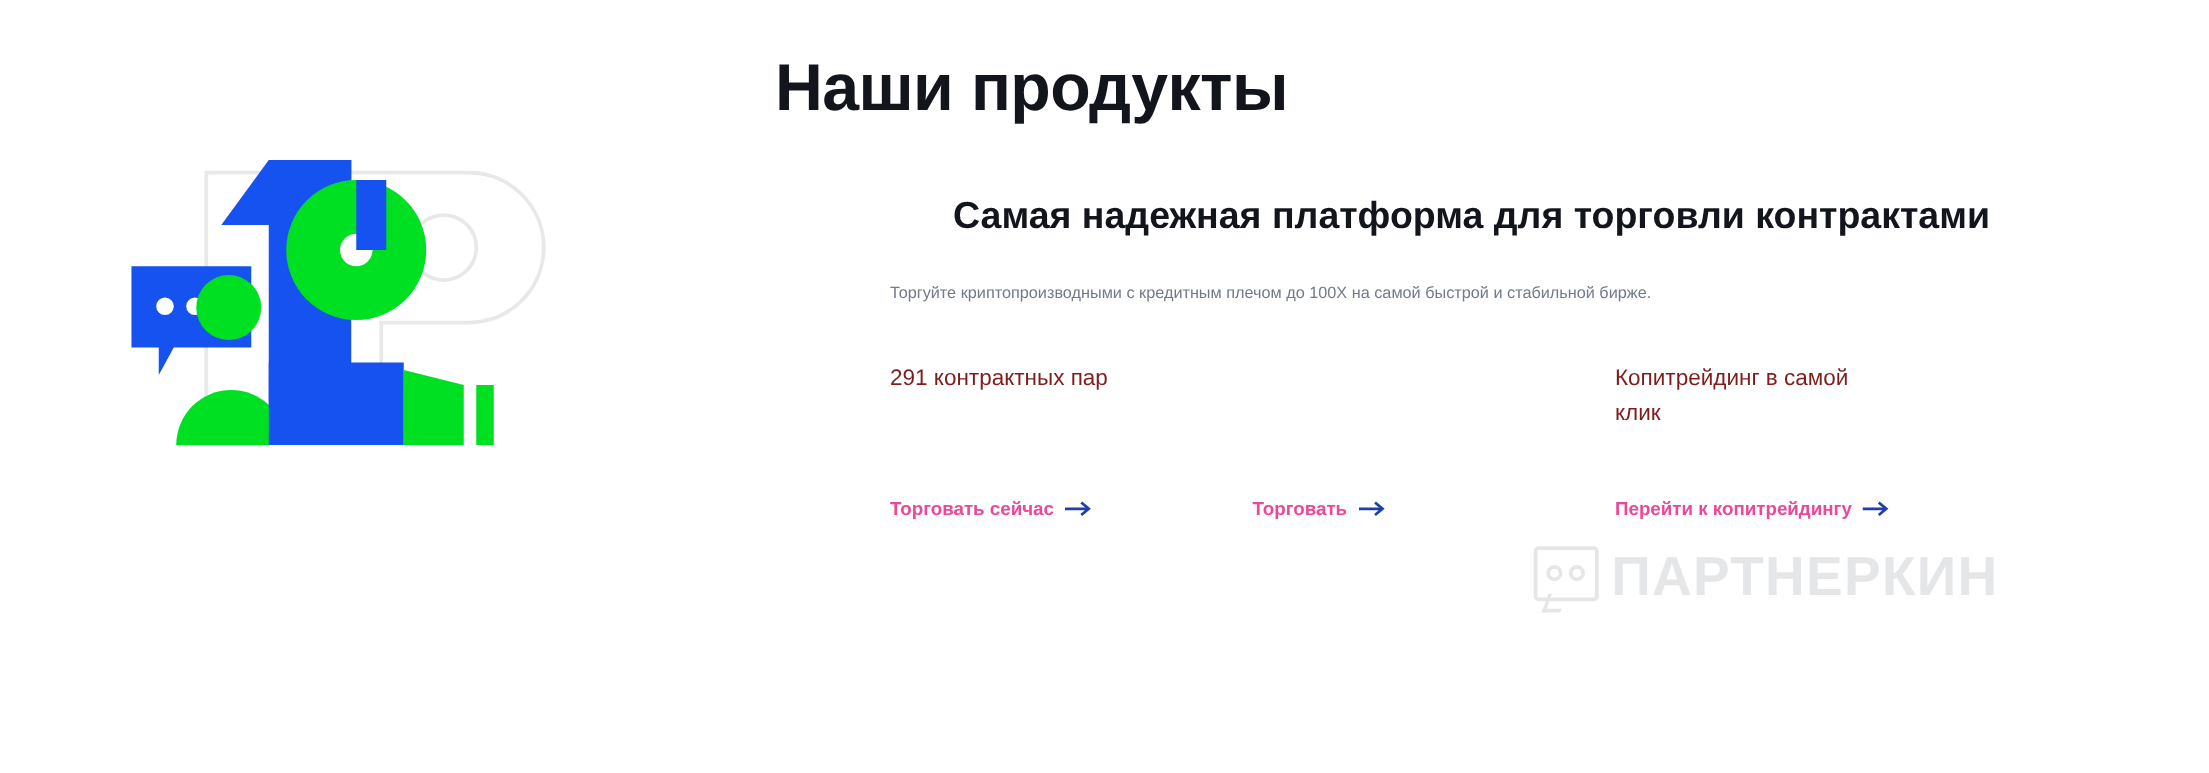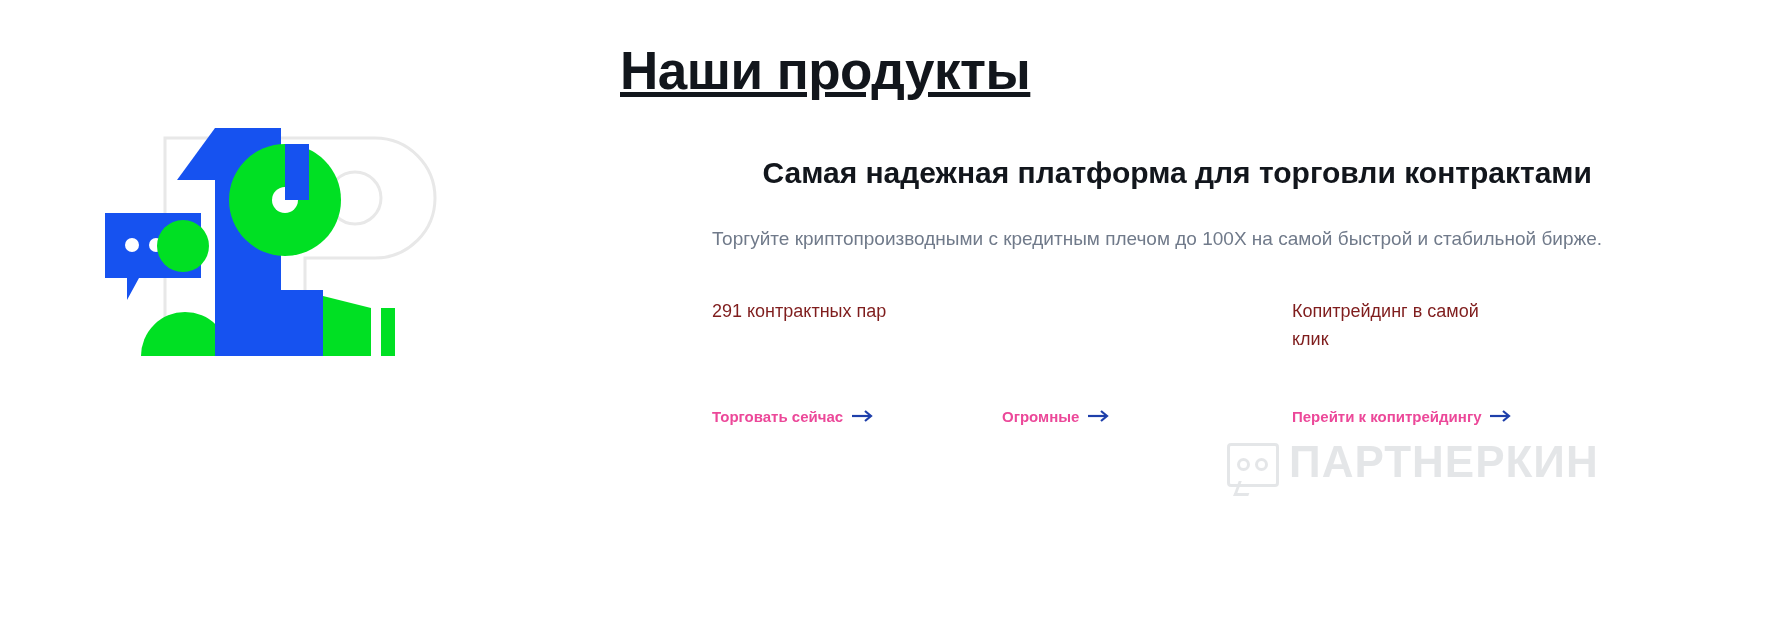--- a/index.html
+++ b/index.html
@@ -25,21 +25,20 @@
   
   .page-title {
     position: absolute;
     left: 620px;
     top: 4px;
     font-size: 53px;
     font-weight: bold;
     letter-spacing: -0.5px;
     color: #12161c;
     white-space: nowrap;
-    text-decoration: underline;
   }
 
   
   .illustration {
     position: absolute;
     left: 105px;
     top: 118px;
     width: 400px;
     height: 240px;
   }
@@ -55,21 +54,21 @@
     font-size: 30px;
     font-weight: bold;
     line-height: 1.55;
     color: #12161c;
     margin: 0;
     width: 880px;
     text-align: right;
   }
   .subtext {
     margin-top: 27px;
-    font-size: 19px;
+    font-size: 13px;
     line-height: 1.55;
     color: #707a8a;
     width: 900px;
   }
 
   .features {
     margin-top: 45px;
     display: flex;
     width: 930px;
   }
@@ -102,21 +101,21 @@
     width: 22px;
     height: 14px;
   }
 
   
   .watermark {
     position: absolute;
     left: 1227px;
     top: 437px;
     display: flex;
-    align-items: flex-end;
+    align-items: flex-start;
     gap: 10px;
     opacity: 0.22;
     pointer-events: none;
   }
   .watermark-mark {
     width: 52px;
     height: 44px;
     border: 3px solid #8a9099;
     border-radius: 4px;
     position: relative;
@@ -204,21 +203,21 @@
             <svg width="22" height="14" viewBox="0 0 22 14" xmlns="http://www.w3.org/2000/svg">
               <path d="M0 7 H18" stroke="#1e3faa" stroke-width="2.2" fill="none"></path>
               <path d="M13 2 L19 7 L13 12" stroke="#1e3faa" stroke-width="2.2" fill="none"></path>
             </svg>
           </span>
         </a>
       </div>
 
       <div class="feature">
         <a class="feature-link">
-          <span>Огромные</span>
+          <span>Торговать</span>
           <span class="arrow-icon">
             <svg width="22" height="14" viewBox="0 0 22 14" xmlns="http://www.w3.org/2000/svg">
               <path d="M0 7 H18" stroke="#1e3faa" stroke-width="2.2" fill="none"></path>
               <path d="M13 2 L19 7 L13 12" stroke="#1e3faa" stroke-width="2.2" fill="none"></path>
             </svg>
           </span>
         </a>
       </div>
 
       <div class="feature">

